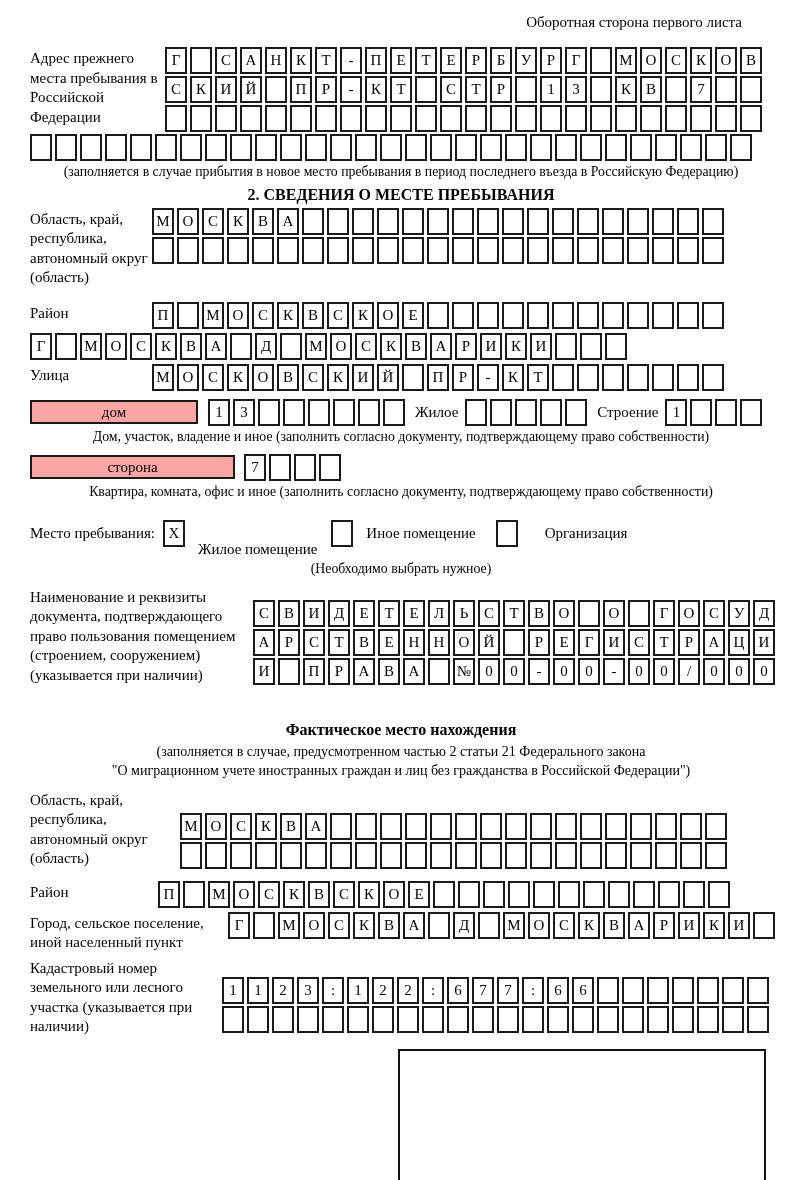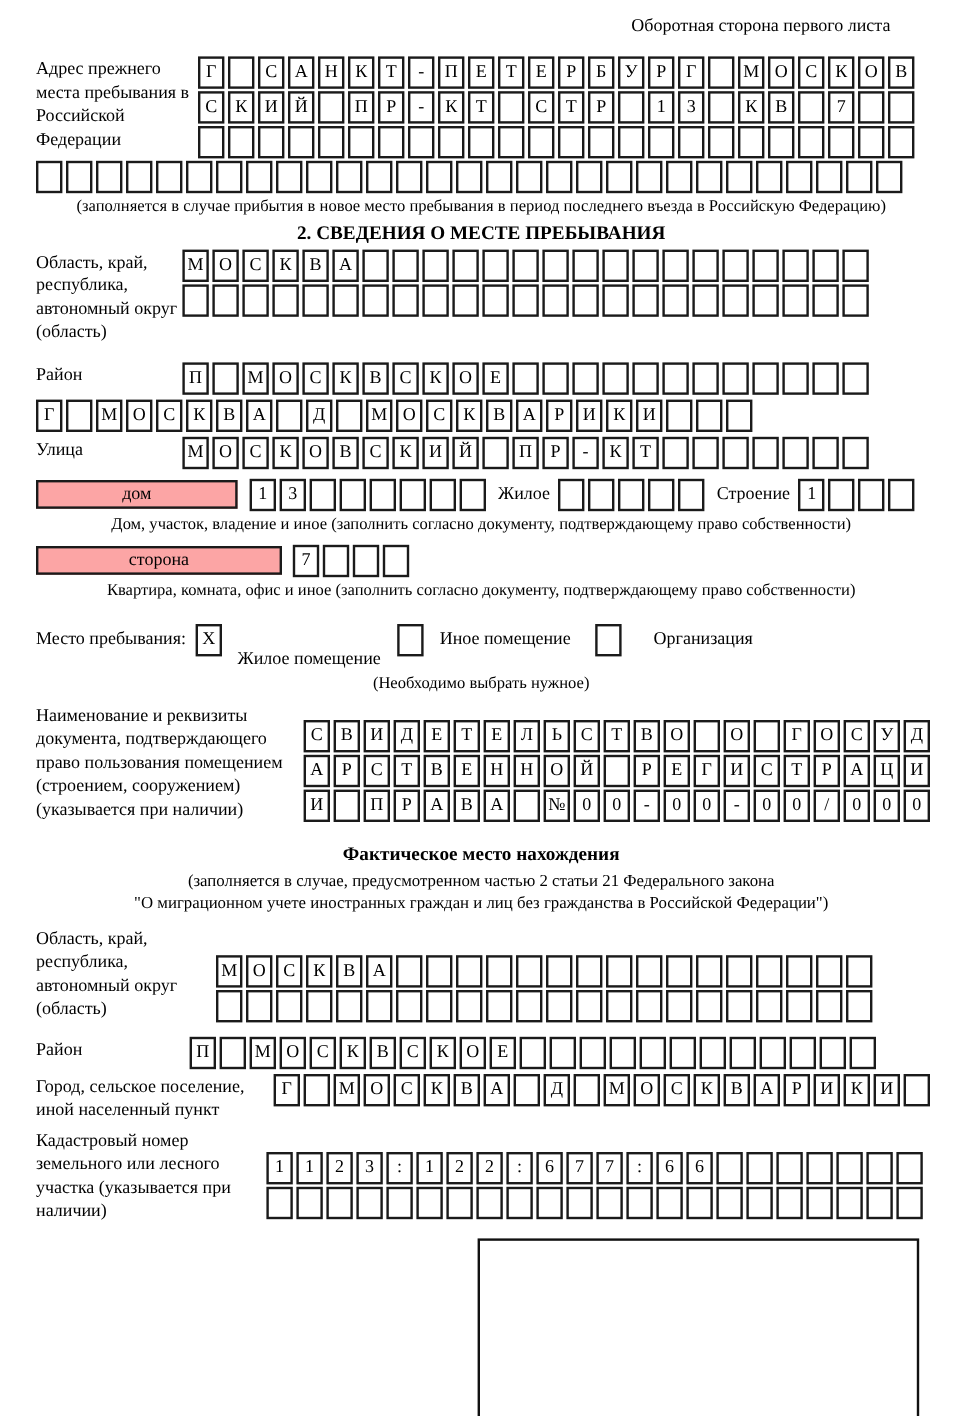--- a/index.html
+++ b/index.html
@@ -17,21 +17,21 @@
           display:flex; align-items:center; justify-content:center; font-size:15px; background:#fff; }
 
   .w135 { width:135px; } .w122 { width:122px; } .w144 { width:144px; }
   .w223 { width:223px; } .w150 { width:150px; } .w128 { width:128px; }
   .w198 { width:198px; } .w192 { width:192px; }
 
   .caption { text-align:center; font-size:13.8px; margin-top:2px; line-height:1.3; }
   .sec-title { text-align:center; font-weight:bold; font-size:16px; margin-top:5px; }
 
   .mt2{margin-top:2px;} .mt4{margin-top:4px;}
-  .mt8{margin-top:8px;align-items:flex-end;} .mt12{margin-top:12px;} .mt14{margin-top:14px;} .mt18{margin-top:19px;}
+  .mt8{margin-top:8px;align-items:flex-end;} .mt12{margin-top:12px;} .mt14{margin-top:14px;} .mt18{margin-top:36px;}
 
   .bigbox { border:2px solid #1a1a1a; height:24px; display:flex; align-items:center; justify-content:center; font-size:15px; background:#fca5a5; }
   .house-row { display:flex; align-items:center; margin-top:8px; }
   .house-row .lbl { margin:0 7px; font-size:15px; }
 
   .check-row { display:flex; align-items:center; margin-top:8px; }
   .check-row .opt-label { font-size:15px; }
 
   .stamp-wrap { margin-left:368px; width:368px; margin-top:12px; }
   .stamp-box { width:368px; height:174px; border:2.5px solid #111; background:#fff; }

